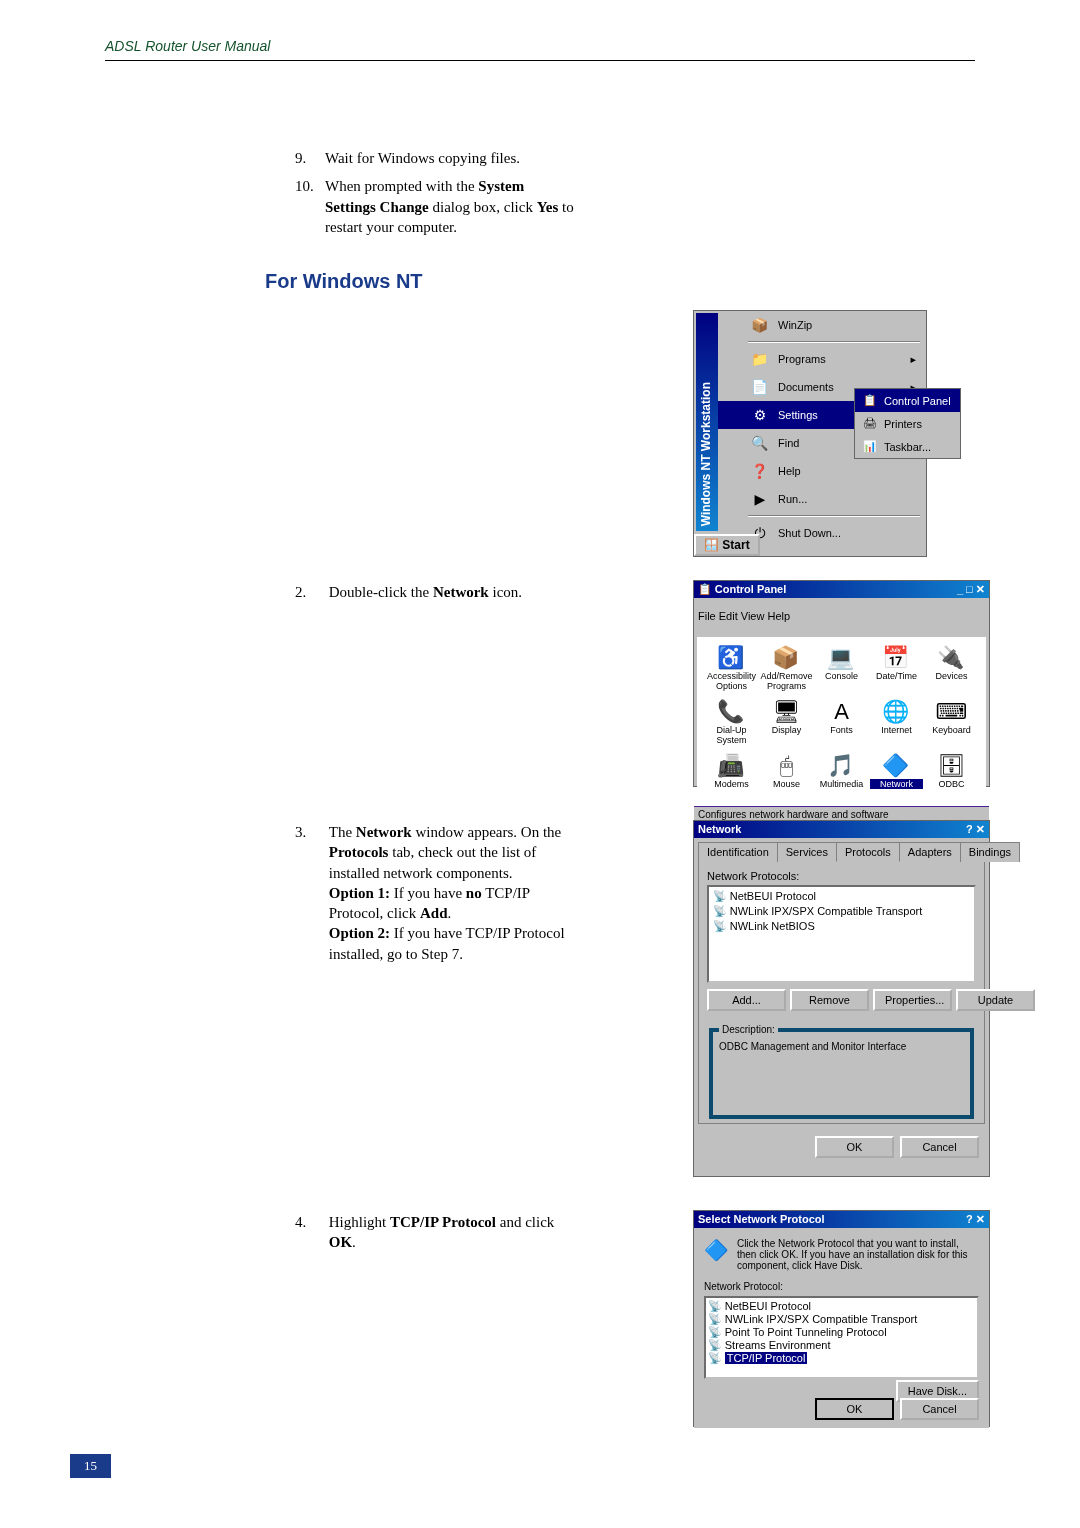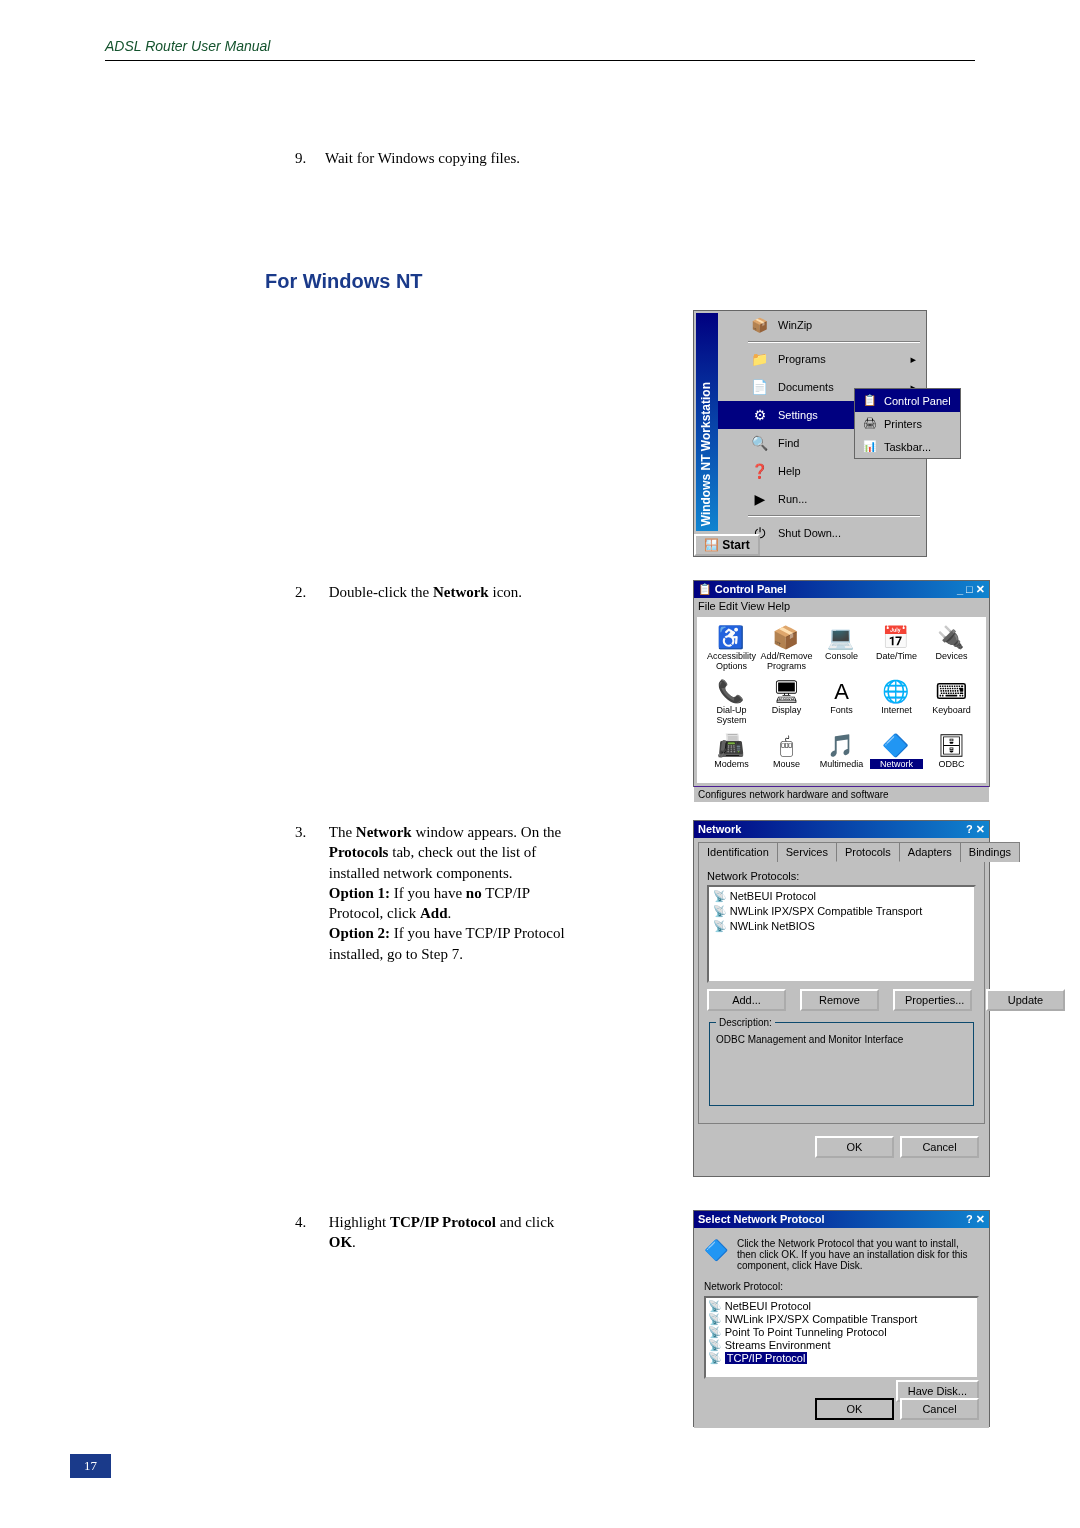--- a/index.html
+++ b/index.html
@@ -22,37 +22,37 @@
 .sm-item{padding:4px 10px 4px 32px;display:flex;align-items:center;height:20px}
 .sm-item .ico{width:20px;height:18px;margin-right:8px;display:flex;align-items:center;justify-content:center;font-size:14px}
 .sm-sep{border-top:1px solid #808080;border-bottom:1px solid #fff;margin:2px 6px 2px 30px}
 .sm-sub{position:absolute;left:160px;top:77px;background:#c0c0c0;border:1px solid #666;width:105px}
 .sm-sub-item{padding:3px 8px;display:flex;align-items:center;height:17px}
 .sm-sub-item.hl{background:#000080;color:#fff}
 .sm-sub-item .ico{width:16px;margin-right:5px;font-size:11px}
 .start-btn{position:absolute;left:0;bottom:0;background:#c0c0c0;border:2px outset #fff;padding:2px 8px;font-weight:bold;font-size:12px}
 .img2{left:693px;top:580px;width:295px;height:205px}
 .win-title{background:linear-gradient(to right,#000080,#1084d0);color:#fff;padding:2px 4px;font-weight:bold;font-size:11px;display:flex;justify-content:space-between}
-.win-menu{font-size:11px;padding:2px 4px;background:#c0c0c0}
+.win-menu{font-size:11px;padding:12px 4px;background:#c0c0c0}
 .cp-grid{display:grid;grid-template-columns:repeat(5,1fr);gap:2px;padding:8px;background:#fff;margin:3px;height:150px}
 .cp-item{text-align:center;font-size:9px}
 .cp-item .ico{font-size:22px;height:26px;display:flex;align-items:center;justify-content:center}
 .cp-item.sel .lbl{background:#000080;color:#fff;padding:0 2px}
 .status-bar{font-size:10px;padding:2px 4px;background:#c0c0c0;border-top:1px solid #4c1d95}
 .img3{left:693px;top:820px;width:295px;height:355px}
 .dlg-body{background:#c0c0c0;padding:4px;height:320px;position:relative}
 .tabs{display:flex;font-size:11px}
 .tab{padding:3px 8px;border:1px solid #808080;border-bottom:none;background:#c0c0c0;margin-right:-1px}
 .tab.active{background:#c0c0c0;border-bottom:1px solid #c0c0c0;position:relative;z-index:1}
 .tab-panel{border:1px solid #808080;background:#c0c0c0;padding:8px;height:245px;margin-top:-1px}
 .list-box{background:#fff;border:2px inset #c0c0c0;height:90px;padding:2px;font-size:11px}
 .list-item{padding:1px 2px}
-.btn-row{display:flex;gap:14px;margin-top:6px}
+.btn-row{display:flex;gap:4px;margin-top:6px}
 .btn{background:#c0c0c0;border:2px outset #fff;padding:3px 10px;font-size:11px;min-width:55px;text-align:center}
-.desc-box{border:1px solid #0c4a6e;padding:6px;margin-top:6px;font-size:10px;height:75px}
+.desc-box{border:4px solid #0c4a6e;padding:6px;margin-top:13px;font-size:10px;height:75px}
 .desc-box legend{font-size:10px;padding:0 3px}
 .dlg-btns{position:absolute;right:10px;bottom:8px;display:flex;gap:6px}
 .img4{left:693px;top:1210px;width:295px;height:215px}
 .snp-body{background:#c0c0c0;padding:10px;height:180px;position:relative;font-size:10px}
 .snp-msg{display:flex;gap:8px;margin-bottom:10px}
 .snp-list{background:#fff;border:2px inset #c0c0c0;height:75px;padding:2px;font-size:11px;margin-top:4px}
 .snp-list .sel{background:#000080;color:#fff;padding:0 2px}
 .page-num{position:absolute;left:70px;bottom:50px;background:#1a3a8a;color:#fff;padding:4px 14px;font-size:13px}
 b{font-weight:bold}
 </style>
@@ -62,20 +62,24 @@
 <div class="page">
   <div class="header-text">ADSL Router User Manual</div>
   <div class="header-line"></div>
 
   <div class="content">
     <div class="num-list">
       <div class="num-item">
         <span class="num">9.</span>
         <span class="txt">Wait for Windows copying files.</span>
       </div>
+      <div class="num-item">
+        <span class="num">10.</span>
+        <span class="txt"><span>When prompted with the </span><b>System Settings Change</b><span> dialog box, click </span><b>Yes</b><span> to restart your computer.</span></span>
+      </div>
     </div>
   </div>
 
   <div class="heading">For Windows NT</div>
 
 
   <div class="step" style="top:582px">
     <span class="num">2.</span>
     <span class="txt"><span>Double-click the </span><b>Network</b><span> icon.</span></span>
   </div>
@@ -285,14 +289,14 @@
       <div style="text-align:right;margin-top:6px">
         <span class="btn">Have Disk...</span>
       </div>
       <div class="dlg-btns">
         <div class="btn" style="border:2px solid #000">OK</div>
         <div class="btn">Cancel</div>
       </div>
     </div>
   </div>
 
-  <div class="page-num">17</div>
+  <div class="page-num">15</div>
 </div>
 
 </body></html>

